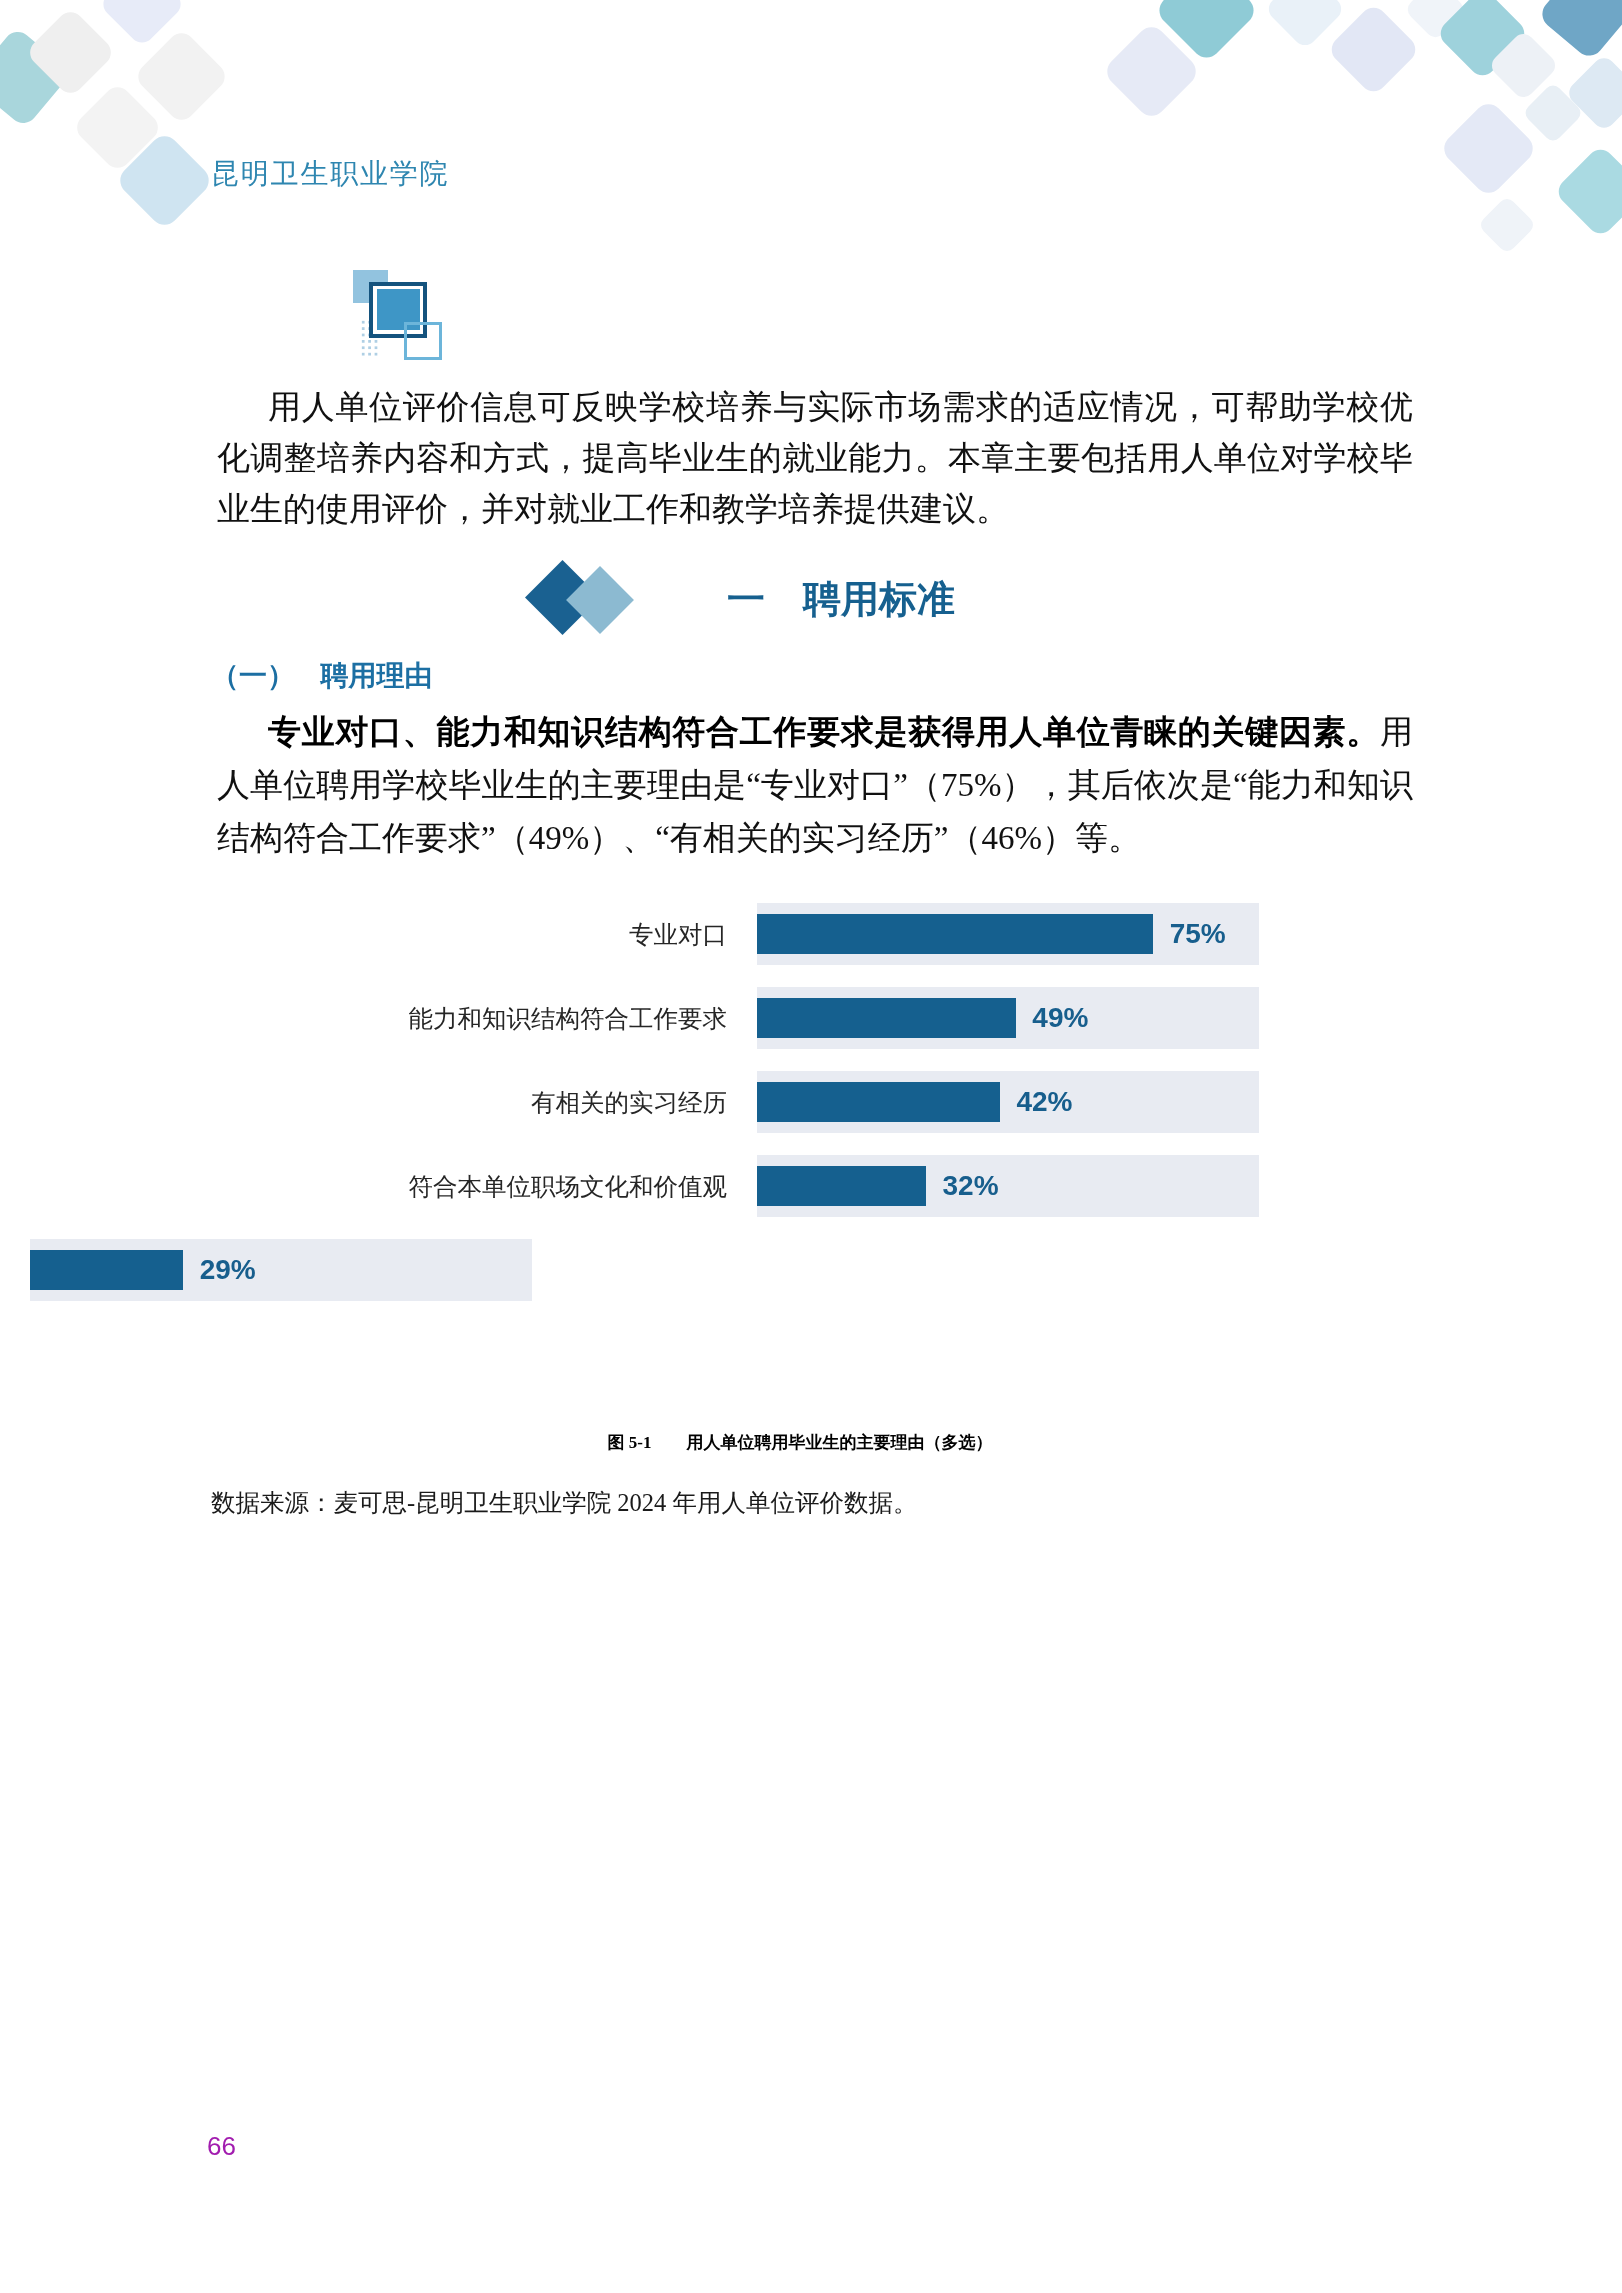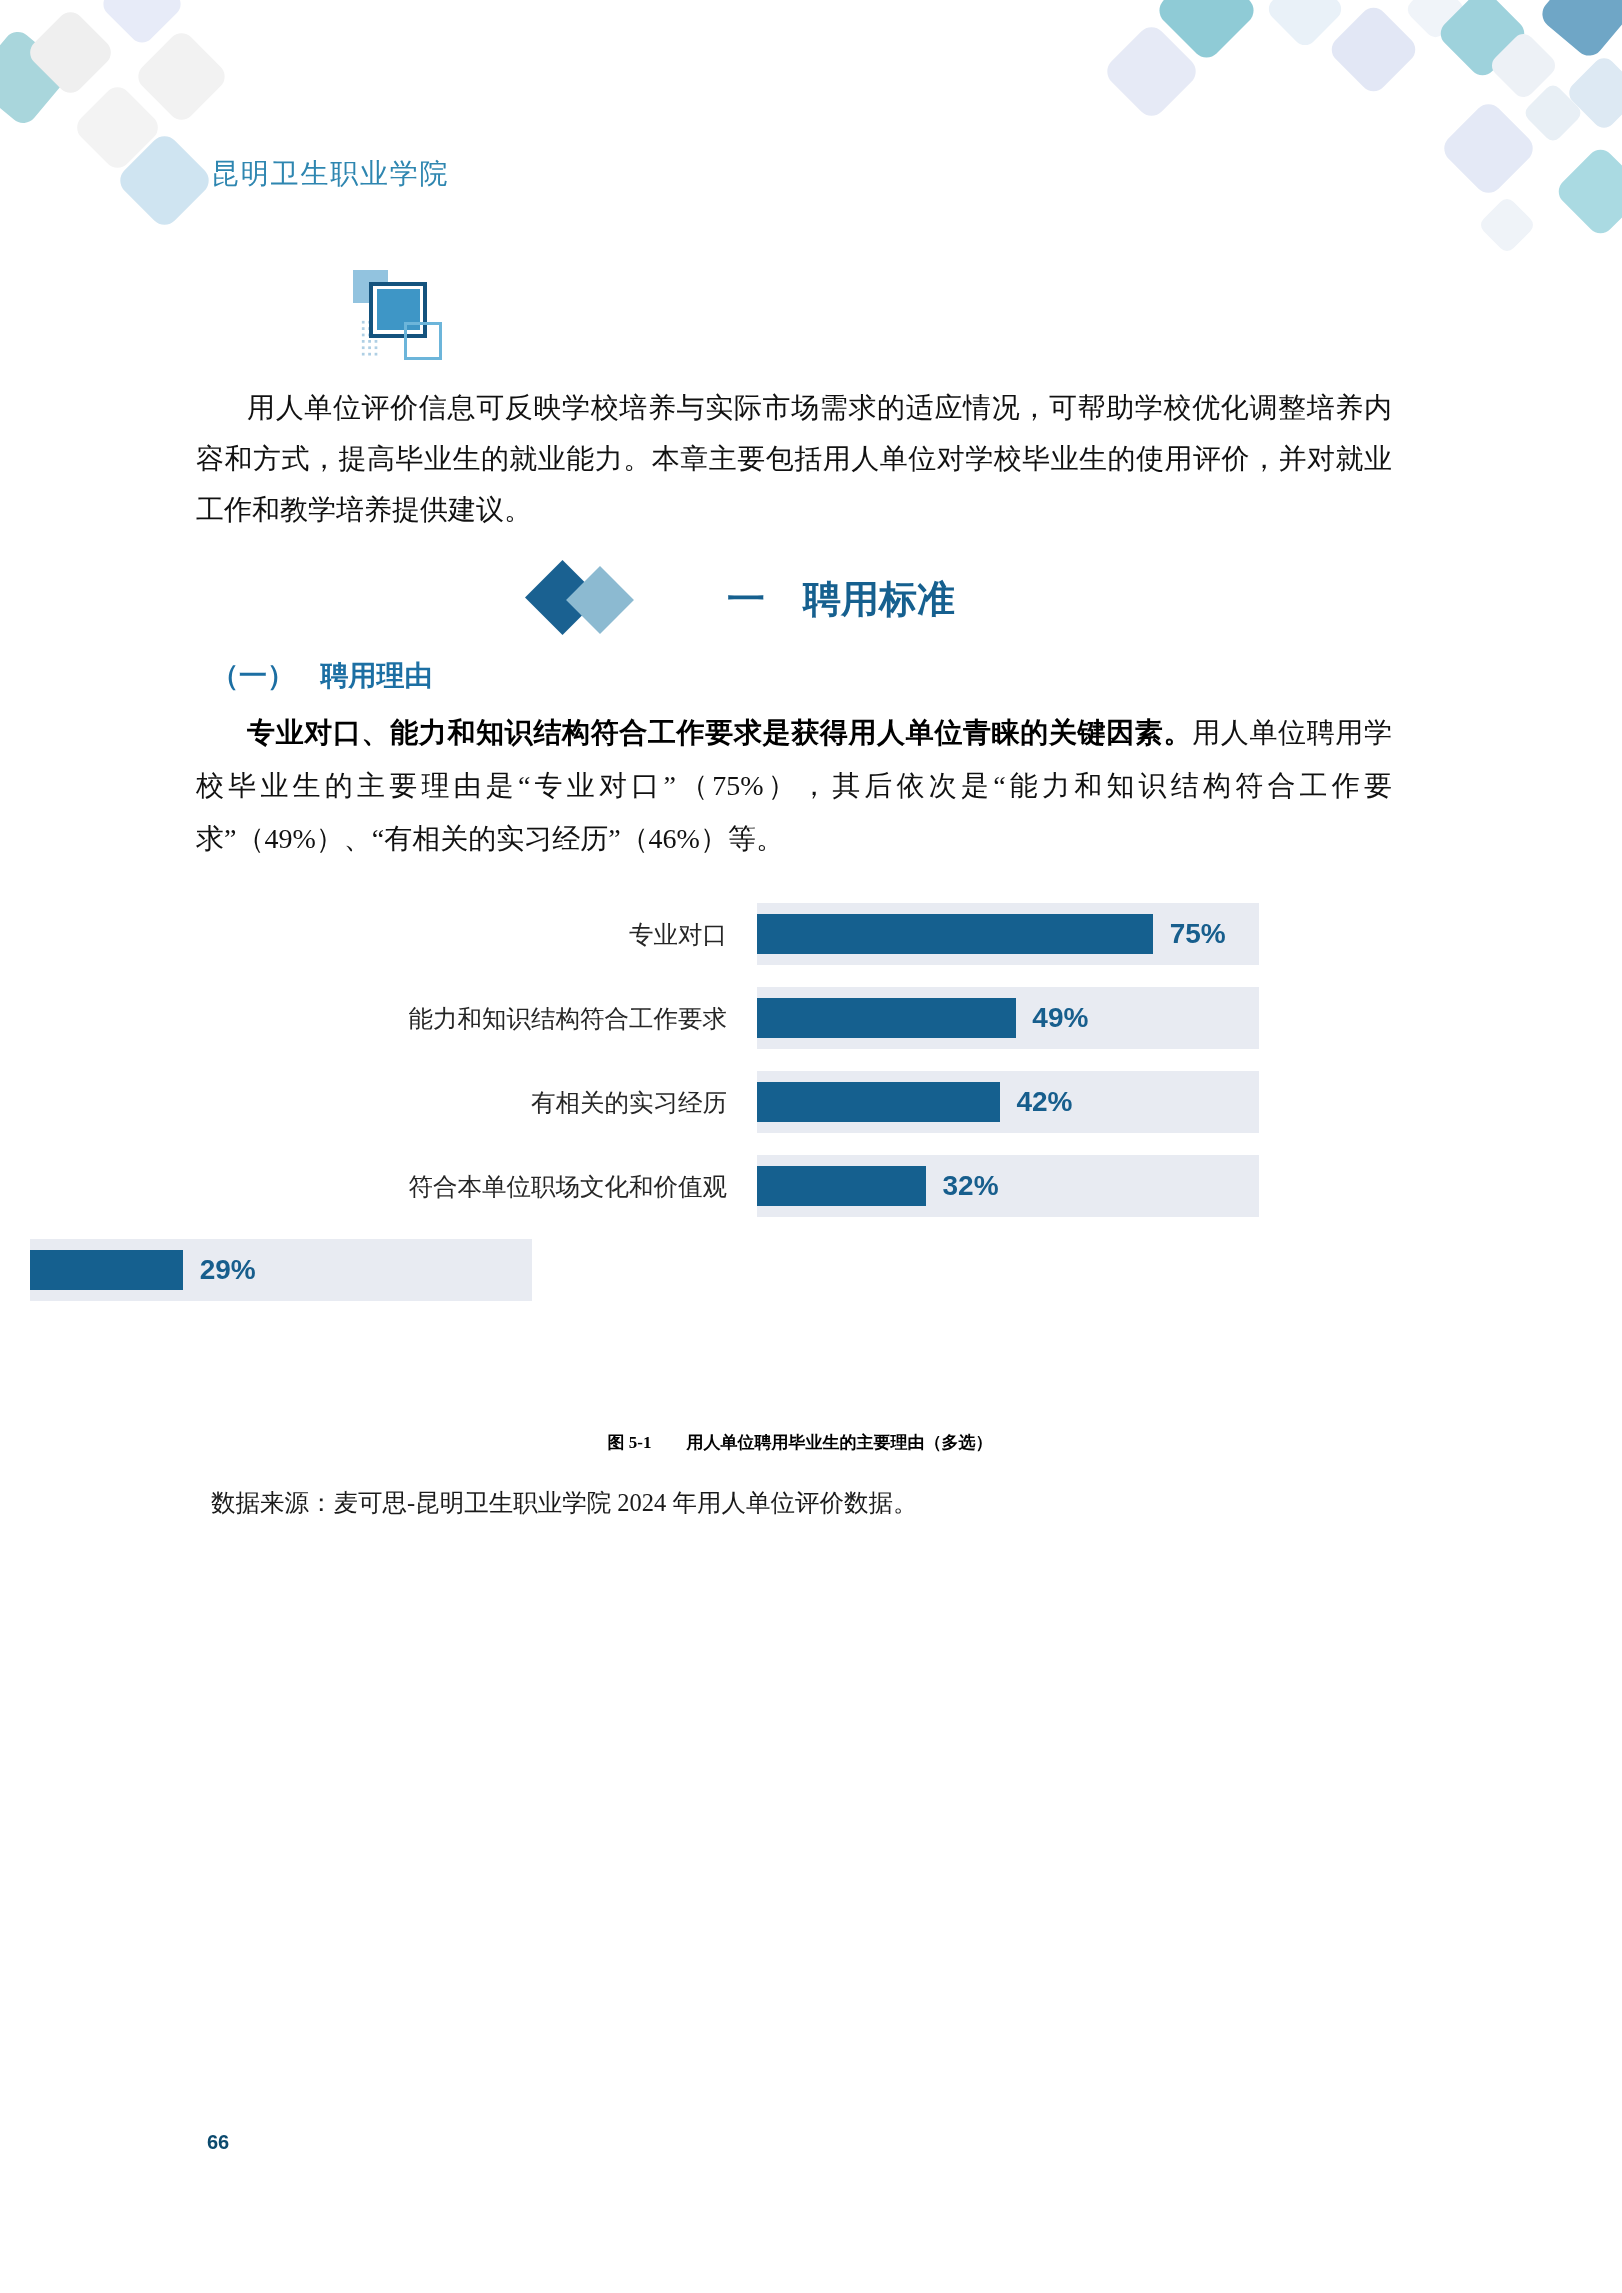--- a/index.html
+++ b/index.html
@@ -34,22 +34,22 @@
     position:absolute;left:51px;top:56px;width:38px;height:38px;
     border:3.6px solid #6CB5DA;background:transparent;box-sizing:border-box;
   }
   .chapter-title{
     position:absolute;left:507px;top:265px;
     font-size:52px;font-weight:bold;color:#1B5C9B;
     letter-spacing:2.7px;white-space:nowrap;
   }
   
   .para{
-    position:absolute;left:196px;width:1196px;
-    font-size:28px;line-height:51px;color:#111;
+    position:absolute;left:217px;width:1196px;
+    font-size:33px;line-height:51px;color:#111;
     text-align:justify;text-indent:51px;
   }
   .para-intro{top:382px;}
   .para-reason{top:706px;line-height:53px;}
   .para-reason b{color:#000;}
   
   .section-heading{position:absolute;left:534px;top:560px;height:78px;display:flex;align-items:center;gap:40px;}
   .diamonds{position:relative;width:115px;height:78px;}
   .diamond-dark{position:absolute;left:1.8px;top:11px;width:53px;height:53px;background:#1A6191;transform:rotate(45deg);}
   .diamond-light{position:absolute;left:42px;top:15.5px;width:48px;height:48px;background:#8CBAD1;transform:rotate(45deg);}
@@ -80,21 +80,21 @@
   
   .fig-caption{
     position:absolute;left:202px;top:1431px;width:1196px;
     text-align:center;font-weight:bold;font-size:17px;color:#000;white-space:nowrap;
   }
   .fig-caption .cap-label{margin-right:35px;}
   .data-source{position:absolute;left:211px;top:1486px;font-size:24.5px;color:#1a1a1a;white-space:nowrap;}
   .page-number{
     position:absolute;left:207px;top:2131px;
     font-family:"Liberation Sans","DejaVu Sans",sans-serif;
-    font-size:20px;color:#0c4a6e;font-weight:bold;
+    font-size:26px;color:#a21caf;
   }
 </style>
 </head>
 <body>
 
 <div class="page">
 
   <div>
     <div class="tile" style="left:-16.4px;top:41px;width:73px;height:73px;background:#A9D6DC;border-radius:14.5px;transform:rotate(40deg);"></div>
     <div class="tile" style="left:38px;top:20px;width:65px;height:65px;background:#EFEFEF;border-radius:13.6px;"></div>

